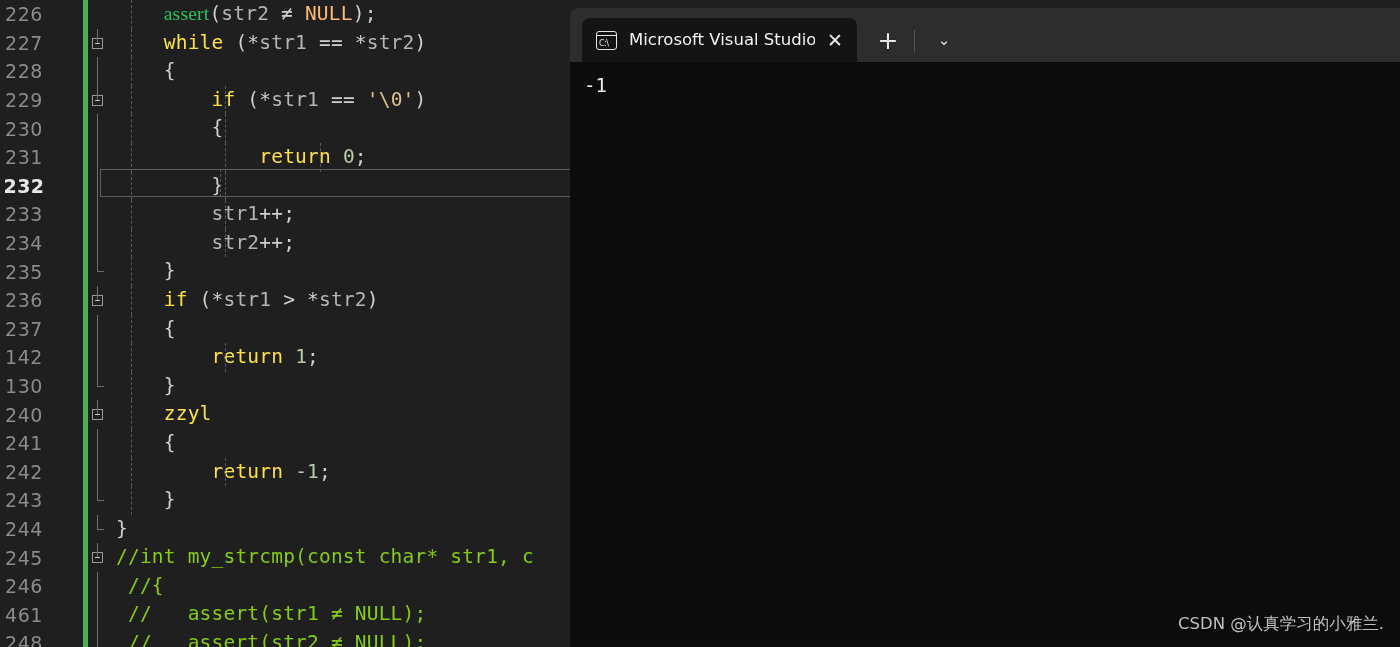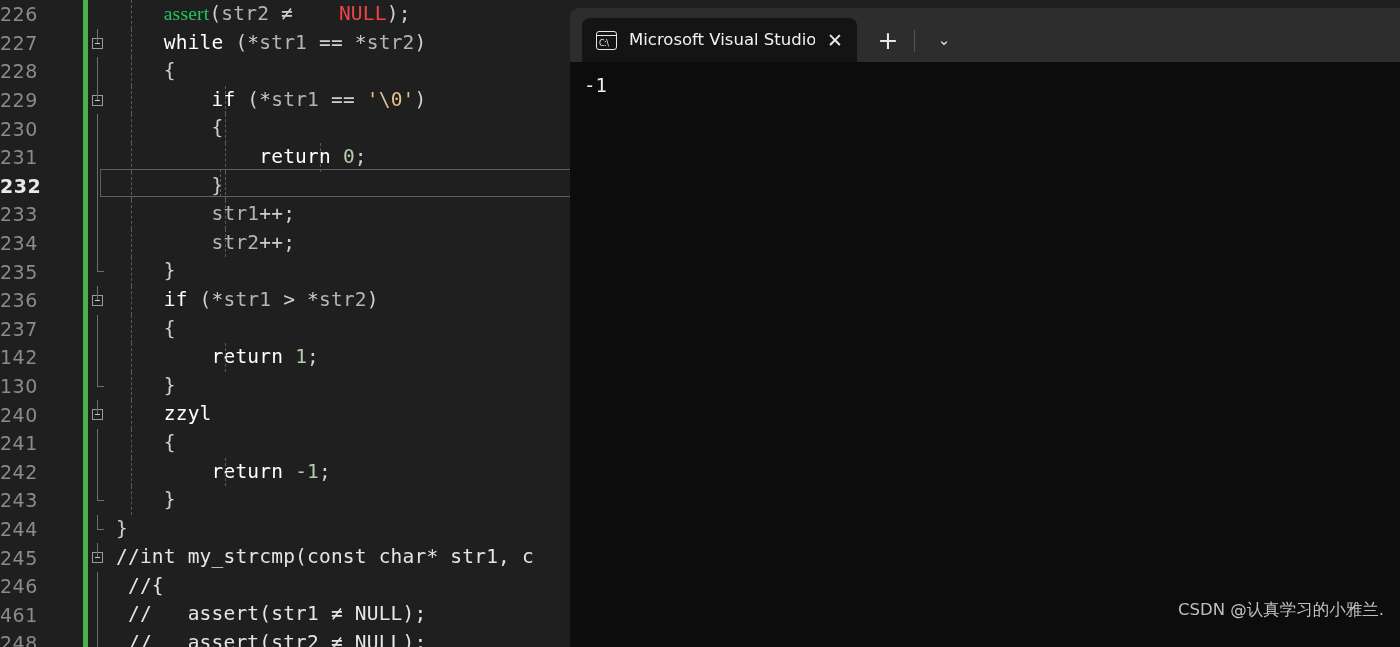--- a/index.html
+++ b/index.html
@@ -27,21 +27,21 @@
   .code-row {
     position: relative;
     height: 28.6px;
     display: flex;
     align-items: center;
     white-space: pre;
   }
 
   .ln {
     width: 62px;
-    text-align: left;
+    text-align: center;
     padding-right: 14px;
     box-sizing: border-box;
     color: #8b8b8b;
     font-family: "DejaVu Sans", sans-serif;
     font-size: 19px;
     letter-spacing: 0.5px;
     flex: 0 0 auto;
     user-select: none;
   }
   .code-row.current .ln {
@@ -106,28 +106,28 @@
   
   .guide {
     position: absolute;
     top: 0;
     width: 0;
     height: 28.6px;
     border-left: 1px dashed #5a5a5a;
   }
 
   
-  .kw   { color: #ffffff; }      
+  .kw   { color: #fde047; }      
   .fn   { color: #22c55e; font-family: Liberation Serif, serif; }      
   .id   { color: #b4b4b4; }      
   .punc { color: #cfcfcf; }      
   .num  { color: #b5cea8; }      
-  .macro{ color: #ef4444; margin-left: 34px; }      
+  .macro{ color: #fdba74; }      
   .str  { color: #e2c08d; }      
-  .cmt  { color: #e5e5e5; }      
+  .cmt  { color: #84cc16; }      
 
   
   .curline-box {
     position: absolute;
     left: 100px;
     right: 0;
     top: 169px;
     height: 28px;
     border-top: 1px solid #5e5e5e;
     border-bottom: 1px solid #5e5e5e;
@@ -264,21 +264,21 @@
     white-space: pre-wrap;
     word-break: break-all;
   }
   .term-line { min-height: 29px; }
   .term-blank { height: 29px; }
 
   
   #watermark {
     position: absolute;
     right: 16px;
-    bottom: 26px;
+    bottom: 12px;
     font-family: "DejaVu Sans", sans-serif;
     font-size: 16.5px;
     color: #cfcfcf;
     opacity: 0.92;
     z-index: 20;
     white-space: nowrap;
   }
 </style>
 </head>
 <body>

